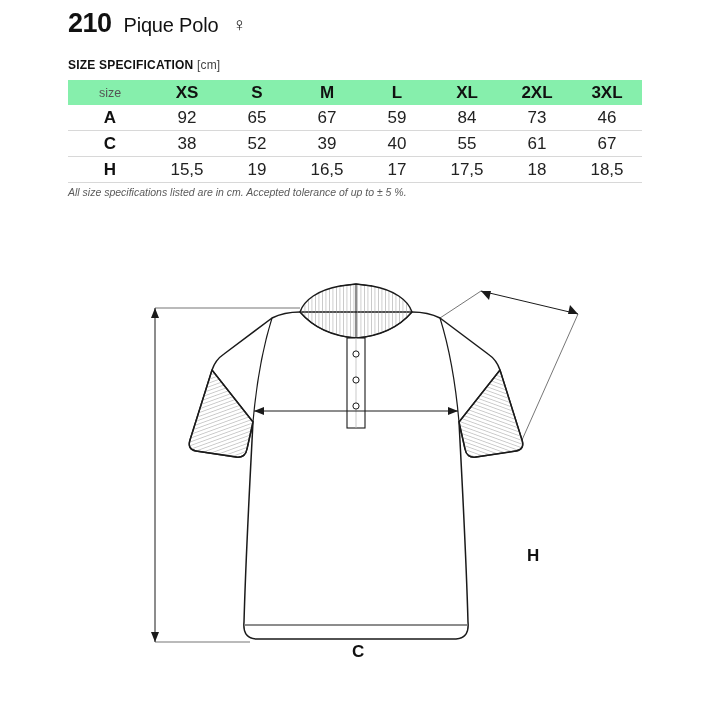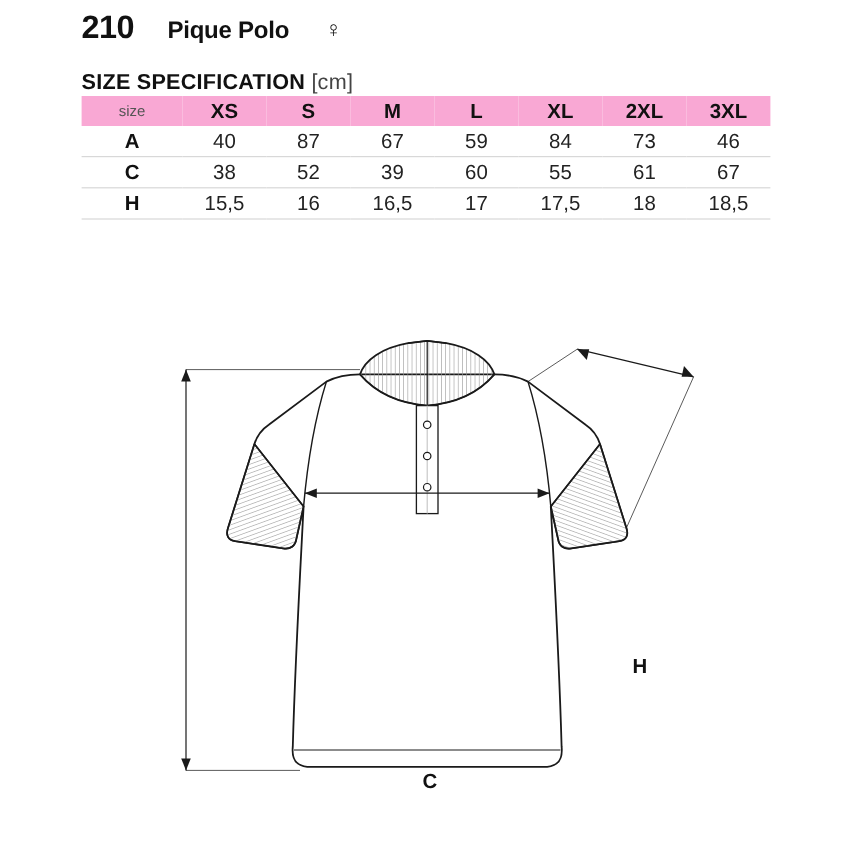--- a/index.html
+++ b/index.html
@@ -20,48 +20,48 @@
     width: 710px;
     height: 710px;
   }
   
   .header {
     position: absolute;
     left: 68px;
     top: 8px;
     display: flex;
     align-items: baseline;
-    gap: 28px;
+    gap: 12px;
     text-align: center;
   }
   .product-code {
     font-size: 27px;
     font-weight: bold;
     letter-spacing: -0.5px;
     color: #111;
   }
   .product-name {
     font-size: 20px;
-    font-weight: bold;
+    font-weight: normal;
     color: #111;
     letter-spacing: -0.2px;
   }
   .gender-symbol {
     font-size: 19px;
     color: #111;
     margin-left: 2px;
     position: relative;
     top: -1px;
   }
   
   .spec-title {
     position: absolute;
     left: 68px;
     top: 58px;
-    font-size: 18px;
+    font-size: 12px;
     font-weight: bold;
     letter-spacing: 0.2px;
     color: #111;
   }
   .spec-title .unit {
     font-weight: normal;
     color: #444;
   }
   
   .table-wrap {
@@ -77,21 +77,21 @@
   }
   table.size-table th,
   table.size-table td {
     text-align: center;
     font-size: 17px;
     height: 25px;
     padding: 0;
     border: none;
   }
   thead tr {
-    background: #f9a8d4;
+    background: #86efac;
     padding-left: 36px;
   }
   thead th {
     font-weight: bold;
     color: #111;
     font-size: 12.5px;
   }
   thead th.size-label {
     font-weight: normal;
     color: #555;
@@ -173,52 +173,53 @@
           <th>M</th>
           <th>L</th>
           <th>XL</th>
           <th>2XL</th>
           <th>3XL</th>
         </tr>
       </thead>
       <tbody>
         <tr>
           <td class="row-head">A</td>
-          <td>40</td>
-          <td>87</td>
+          <td>92</td>
+          <td>65</td>
           <td>67</td>
           <td>59</td>
           <td>84</td>
           <td>73</td>
           <td>46</td>
         </tr>
         <tr>
           <td class="row-head">C</td>
           <td>38</td>
           <td>52</td>
           <td>39</td>
-          <td>60</td>
+          <td>40</td>
           <td>55</td>
           <td>61</td>
           <td>67</td>
         </tr>
         <tr>
           <td class="row-head">H</td>
           <td>15,5</td>
-          <td>16</td>
+          <td>19</td>
           <td>16,5</td>
           <td>17</td>
           <td>17,5</td>
           <td>18</td>
           <td>18,5</td>
         </tr>
       </tbody>
     </table>
   </div>
 
+  <div class="note">All size specifications listed are in cm. Accepted tolerance of up to ± 5 %.</div>
 
   <div class="drawing">
     <svg width="710" height="440" viewBox="0 0 710 440" xmlns="http://www.w3.org/2000/svg">
       <defs>
         <pattern id="ribPattern" width="4" height="4" patternUnits="userSpaceOnUse" patternTransform="rotate(90)">
           <line x1="0" y1="0" x2="0" y2="4" stroke="#9a9a9a" stroke-width="1"></line>
         </pattern>
         <pattern id="ribPatternV" width="3.5" height="3.5" patternUnits="userSpaceOnUse">
           <line x1="0" y1="0" x2="0" y2="3.5" stroke="#9a9a9a" stroke-width="1"></line>
         </pattern>

